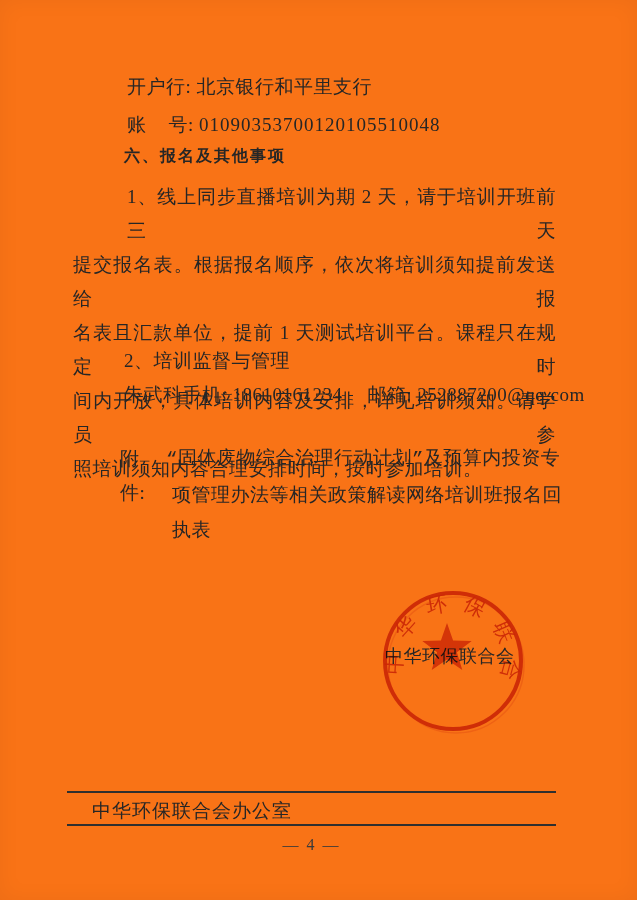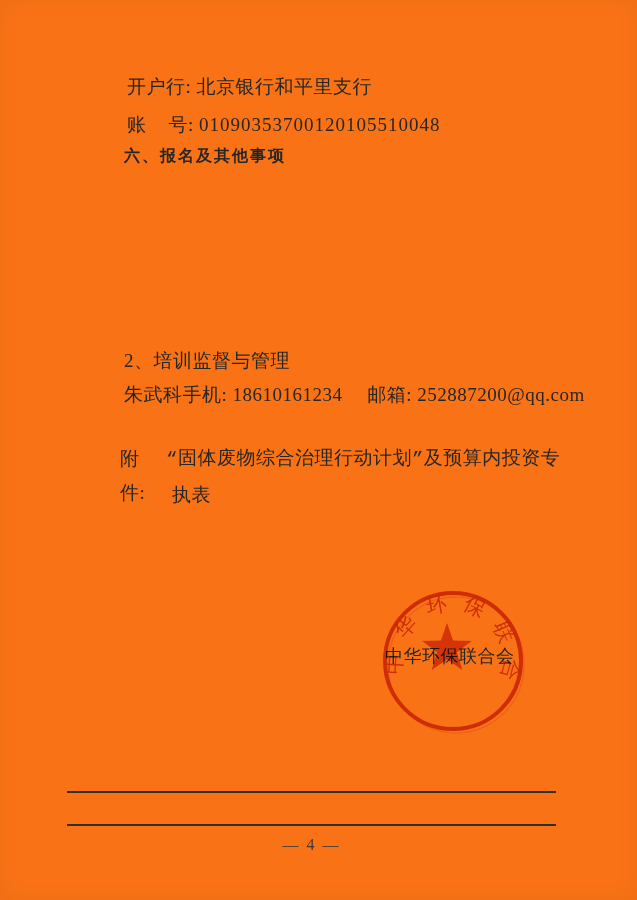--- a/index.html
+++ b/index.html
@@ -35,29 +35,37 @@
 
   <div class="abs body-text" style="left:127px;top:70px;">开户行: 北京银行和平里支行</div>
 
   <div class="abs body-text" style="left:127px;top:108px;">
     <span>账</span><span style="display:inline-block;width:22px;"></span><span>号:</span>
     <span class="digits">01090353700120105510048</span>
   </div>
 
   <div class="abs heading" style="left:124px;top:146px;">六、报名及其他事项</div>
 
+  <div class="abs body-text" style="left:73px;top:180px;width:483px;">
+    <div class="jline" style="padding-left:54px;">1、线上同步直播培训为期 2 天，请于培训开班前三天</div>
+    <div class="jline">提交报名表。根据报名顺序，依次将培训须知提前发送给报</div>
+    <div class="jline">名表且汇款单位，提前 1 天测试培训平台。课程只在规定时</div>
+    <div class="jline">间内开放，具体培训内容及安排，详见培训须知。请学员参</div>
+    <div>照培训须知内容合理安排时间，按时参加培训。</div>
+  </div>
 
   <div class="abs body-text" style="left:124px;top:344px;">2、培训监督与管理</div>
 
   <div class="abs body-text" style="left:124px;top:378px;">朱武科手机: 18610161234　 邮箱: 252887200@qq.com</div>
 
   <div class="abs body-text" style="left:120px;top:442px;">
     <div class="abs" style="left:0;top:0;">附件:</div>
     <div class="attach-content abs" style="left:52px;top:0;width:390px;">
       <div style="text-indent:-6px;font-family:Liberation Mono, monospace;">“固体废物综合治理行动计划”及预算内投资专</div>
+      <div>项管理办法等相关政策解读网络培训班报名回</div>
       <div>执表</div>
     </div>
   </div>
 
   <div class="abs sig" style="left:385px;top:642px;">中华环保联合会</div>
 
   <div class="abs seal-wrap" style="left:368px;top:576px;width:170px;height:170px;">
     <svg width="170" height="170" viewBox="0 0 170 170">
 
       <circle cx="85" cy="85" r="68" fill="none" stroke-width="4" opacity="0.9" stroke="#cc4527"></circle>
@@ -70,18 +78,19 @@
         <path id="sealArc" d="M 37.1 102.4 A 51 51 0 1 1 132.9 102.4" fill="none"></path>
       </defs>
       <text font-size="21" letter-spacing="13" opacity="0.9" font-family="Liberation Serif, DejaVu Serif, serif" fill="#cc4527">
         <textPath href="#sealArc" startOffset="4">中华环保联合会</textPath>
       </text>
     </svg>
   </div>
 
   <div class="abs footer-rule" style="left:67px;top:791px;width:489px;"></div>
 
+  <div class="abs footer-text" style="left:92px;top:798px;">中华环保联合会办公室</div>
 
   <div class="abs footer-rule" style="left:67px;top:824px;width:489px;"></div>
 
   <div class="abs page-num" style="left:67px;top:836px;width:489px;">— 4 —</div>
 
 </div>
 
 </body></html>

